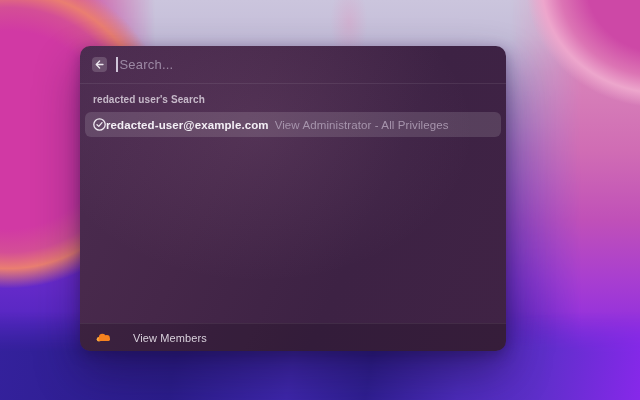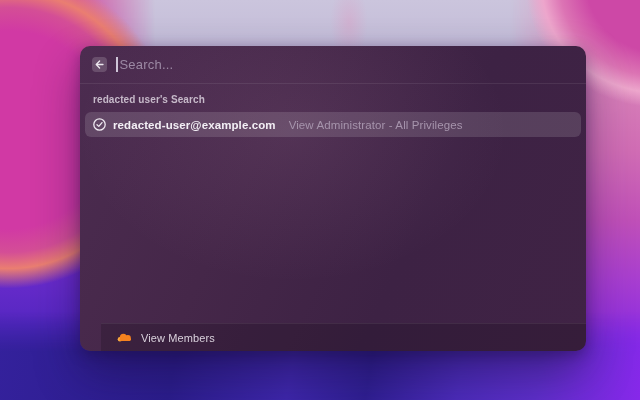--- a/index.html
+++ b/index.html
@@ -33,21 +33,21 @@
   .wp-blobs{
     position:absolute; inset:0;
     background:
       radial-gradient(185px 180px at 8px 130px, #d139a4 55%, #d44e96 68%, #ea7e71 77%, rgba(234,126,113,0) 88%),
       radial-gradient(150px 135px at 662px -15px, #cd48a6 50%, #dc74b4 68%, #eda6cc 80%, rgba(237,166,204,0) 91%),
       radial-gradient(26px 55px at 349px 22px, rgba(228,142,186,0.30), rgba(228,142,186,0) 72%);
   }
 
   
   .window{
-    position:absolute; left:80px; top:46px; width:506px; height:305px;
+    position:absolute; left:80px; top:46px; width:426px; height:305px;
     border-radius:10px; overflow:hidden;
     background:
       radial-gradient(300px 210px at 42% 28%, rgba(216,160,200,0.10), rgba(216,160,200,0) 72%),
       linear-gradient(115deg,#4c2c50 0%,#452749 35%,#3d2244 65%,#402345 100%);
     box-shadow:0 22px 45px rgba(25,12,60,0.45), 0 4px 14px rgba(25,12,60,0.35);
     display:flex; flex-direction:column;
   }
 
   .win-header{
     height:38px; flex:0 0 38px;
@@ -76,39 +76,38 @@
   .win-content{
     flex:1 1 auto; padding:8px 5px 0 5px; position:relative;
   }
   .section-label{
     font-size:10px; font-weight:600; color:#c6b9c9;
     padding:0 8px; margin:2px 0 7px 0; letter-spacing:0.1px;
   }
   .result-row{
     height:25px; border-radius:6px;
     background:rgba(255,255,255,0.135);
-    display:flex; align-items:center; gap:7px;
+    display:flex; align-items:center; 
     padding:0 8px; cursor:pointer;
   }
   .check-icon{ flex:0 0 13px; display:block; }
   .result-email{
     font-size:11.5px; font-weight:700; color:#f3eff5; letter-spacing:0.1px;
   }
   .result-role{
     font-size:11.5px; font-weight:400; color:#a694ac; margin-left:6px; letter-spacing:0.1px;
   }
 
   .win-footer{
     flex:0 0 28px; height:28px;
-    display:flex; align-items:center; gap:8px;
+    display:flex; align-items:center; gap:21px;
     padding:0 15px;
     border-top:1px solid rgba(255,255,255,0.07);
     background:rgba(18,8,22,0.22);
     cursor:pointer;
-    margin-left:21px;
   }
   .cf-logo{ display:block; flex:0 0 17px; }
   .footer-label{
     font-size:11px; color:#d9d1dc; letter-spacing:0.1px;
   }
 </style>
 </head>
 <body>
 
 <div class="screen">

